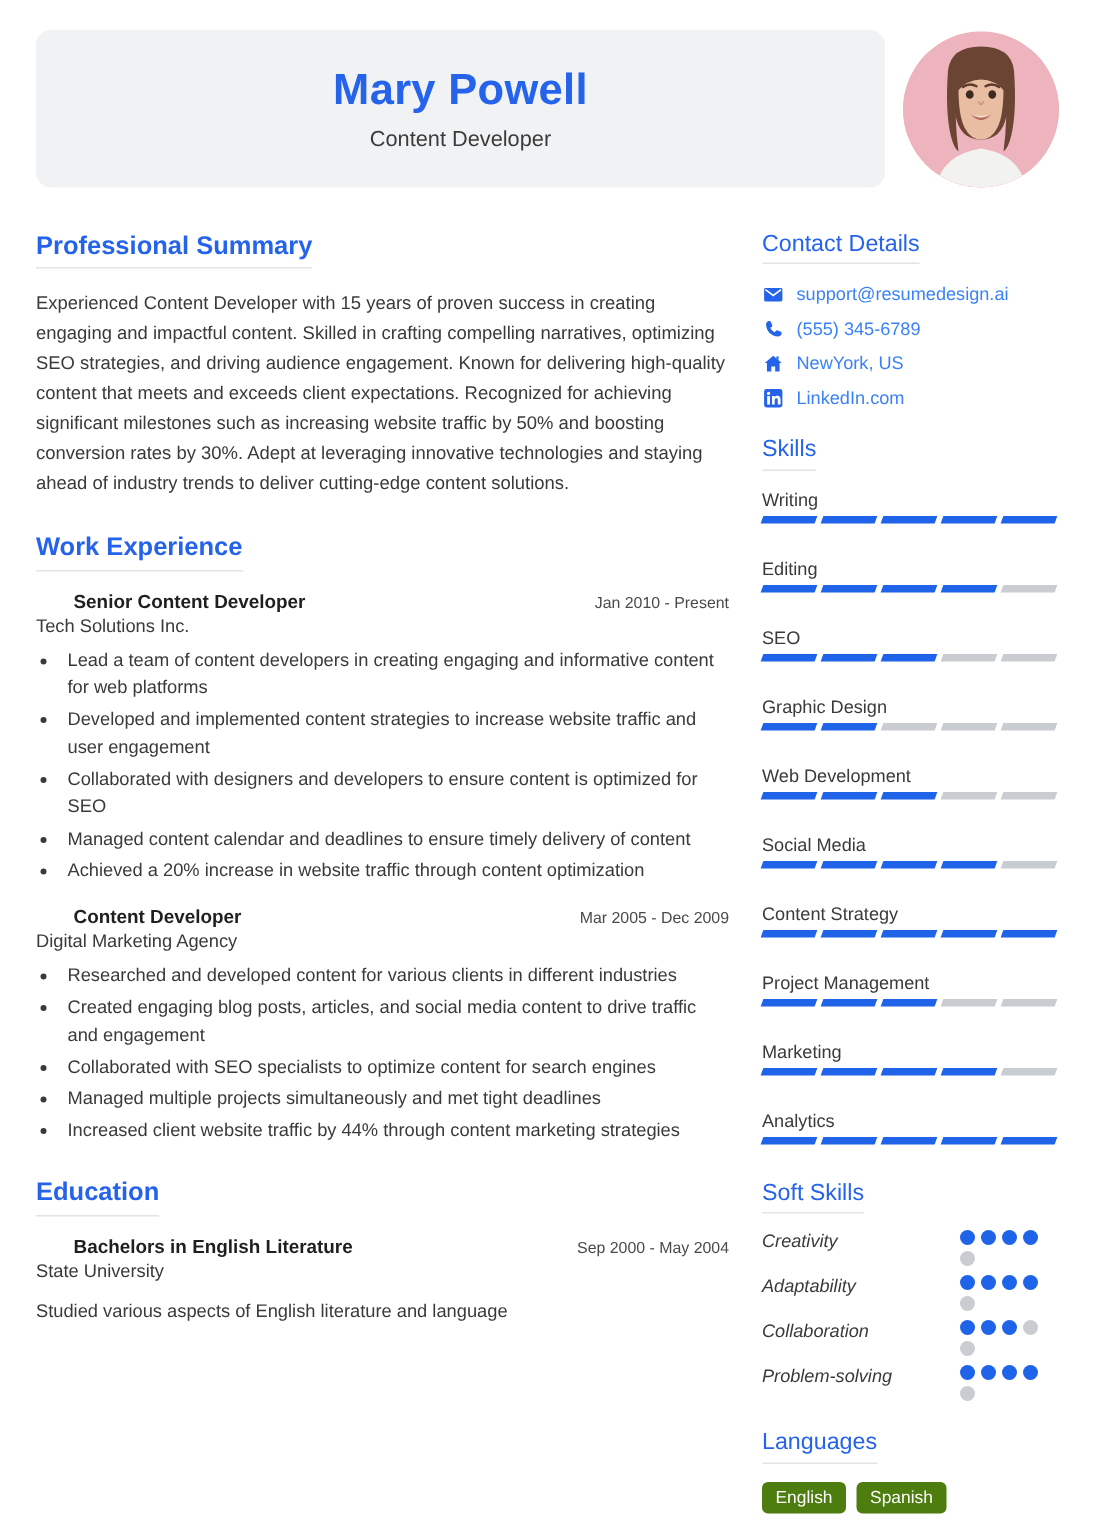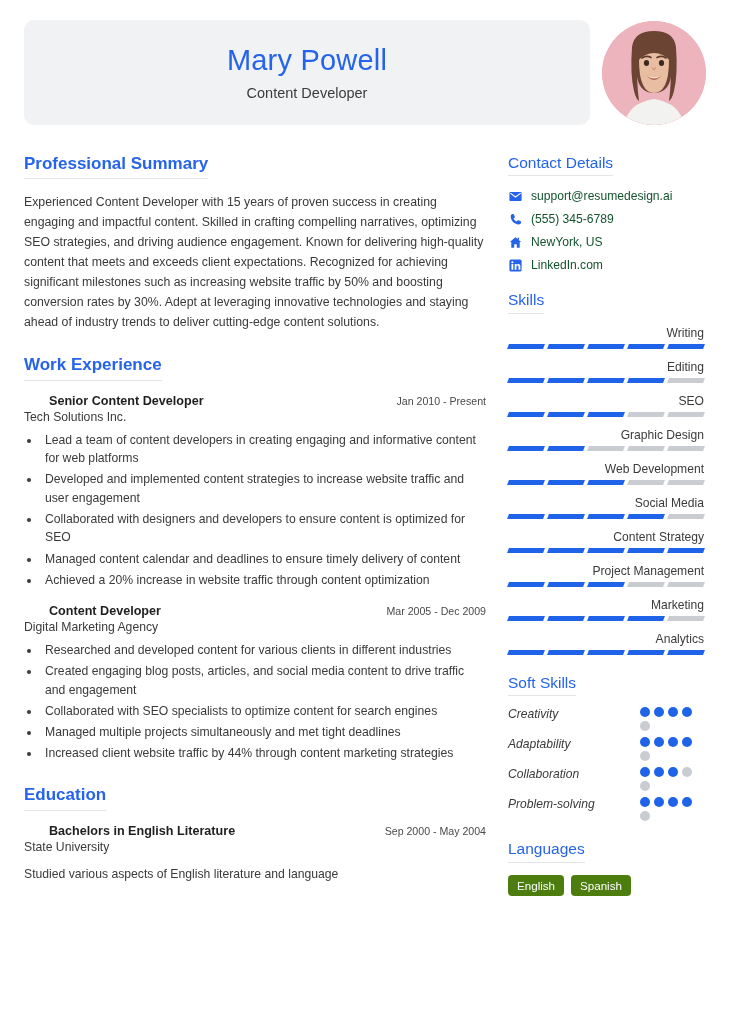--- a/index.html
+++ b/index.html
@@ -34,21 +34,21 @@
     border-radius: 10px;
     height: 105px;
     display: flex;
     flex-direction: column;
     align-items: center;
     justify-content: center;
   }
 
   .full-name {
     font-size: 29px;
-    font-weight: normal;
+    font-weight: bold;
     color: #2563eb;
     letter-spacing: 0.2px;
     line-height: 1.15;
   }
 
   .job-title {
     font-size: 14.5px;
     color: #3b3b3b;
     margin-top: 7px;
   }
@@ -176,26 +176,26 @@
     width: 14px;
     flex: 0 0 14px;
     display: flex;
     align-items: center;
     justify-content: center;
     color: #2563eb;
   }
 
   .c-text {
     font-size: 12.1px;
-    color: #14532d;
+    color: #3b82f6;
   }
 
   
   .skill-list { margin-top: 12px; }
-  .skill-item { margin-bottom: 11px; text-align: right; }
+  .skill-item { margin-bottom: 23px; }
 
   .skill-name {
     font-size: 12.1px;
     color: #3a3a3a;
     margin-bottom: 4px;
   }
 
   .bar-track {
     display: flex;
     gap: 4px;

